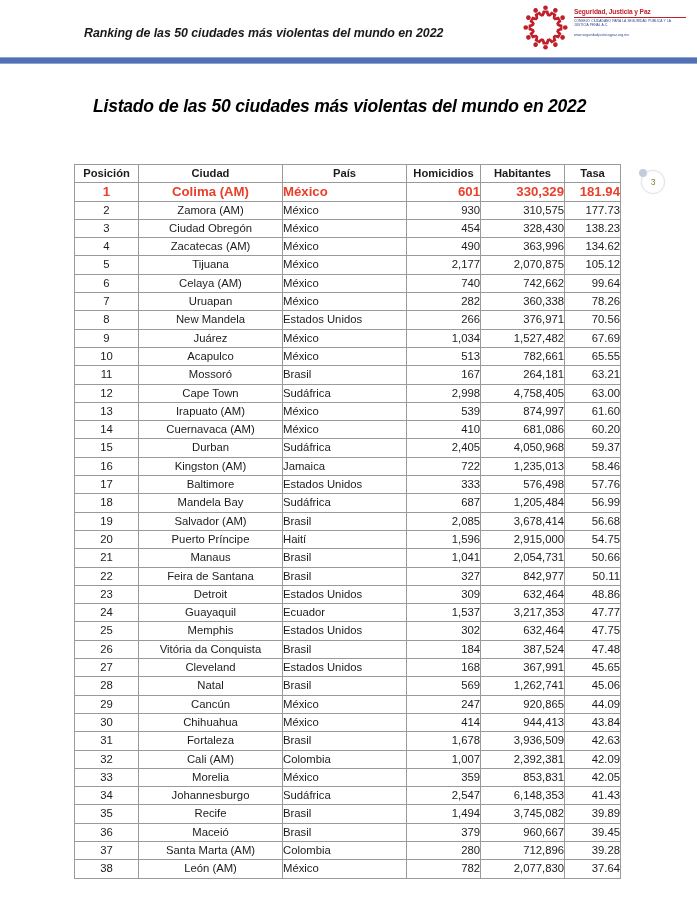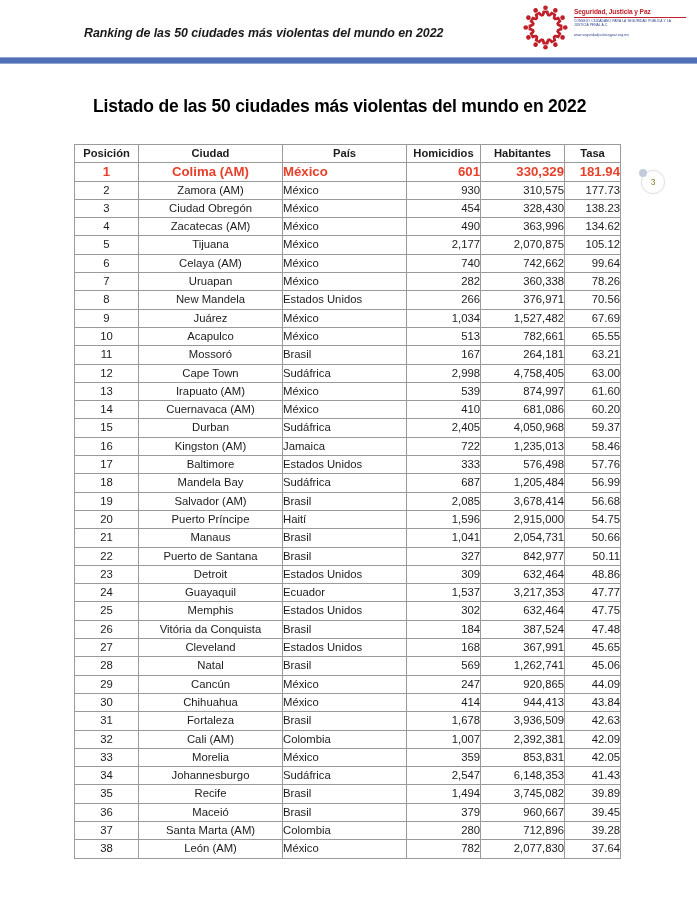--- a/index.html
+++ b/index.html
@@ -100,30 +100,31 @@
   }
 
   
   #doc-title {
     position: absolute;
     left: 93px;
     top: 94px;
     width: 520px;
     font-size: 17.5px;
     font-weight: bold;
+    font-style: italic;
     color: #000000;
     line-height: 25px;
     letter-spacing: -0.2px;
   }
 
   
   #ranking-table {
     position: absolute;
     left: 74px;
-    top: 144px;
+    top: 164px;
     border-collapse: collapse;
     table-layout: fixed;
     width: 546px;
     font-size: 11.3px;
     color: #1c1c1c;
   }
   #ranking-table col.c-pos   { width: 64px;  }
   #ranking-table col.c-city  { width: 144px; }
   #ranking-table col.c-coun  { width: 124px; }
   #ranking-table col.c-hom   { width: 74px;  }
@@ -448,21 +449,21 @@
       <tr>
         <td class="pos">21</td>
         <td class="city">Manaus</td>
         <td class="coun">Brasil</td>
         <td class="num">1,041</td>
         <td class="num">2,054,731</td>
         <td class="num">50.66</td>
       </tr>
       <tr>
         <td class="pos">22</td>
-        <td class="city">Puerto de Santana</td>
+        <td class="city">Feira de Santana</td>
         <td class="coun">Brasil</td>
         <td class="num">327</td>
         <td class="num">842,977</td>
         <td class="num">50.11</td>
       </tr>
       <tr>
         <td class="pos">23</td>
         <td class="city">Detroit</td>
         <td class="coun">Estados Unidos</td>
         <td class="num">309</td>

